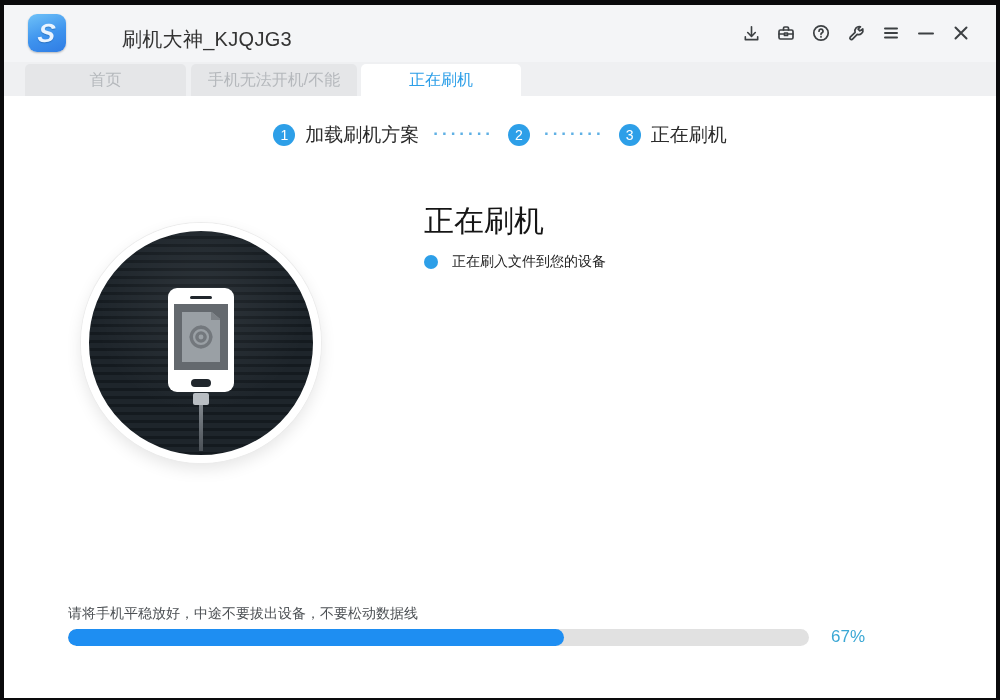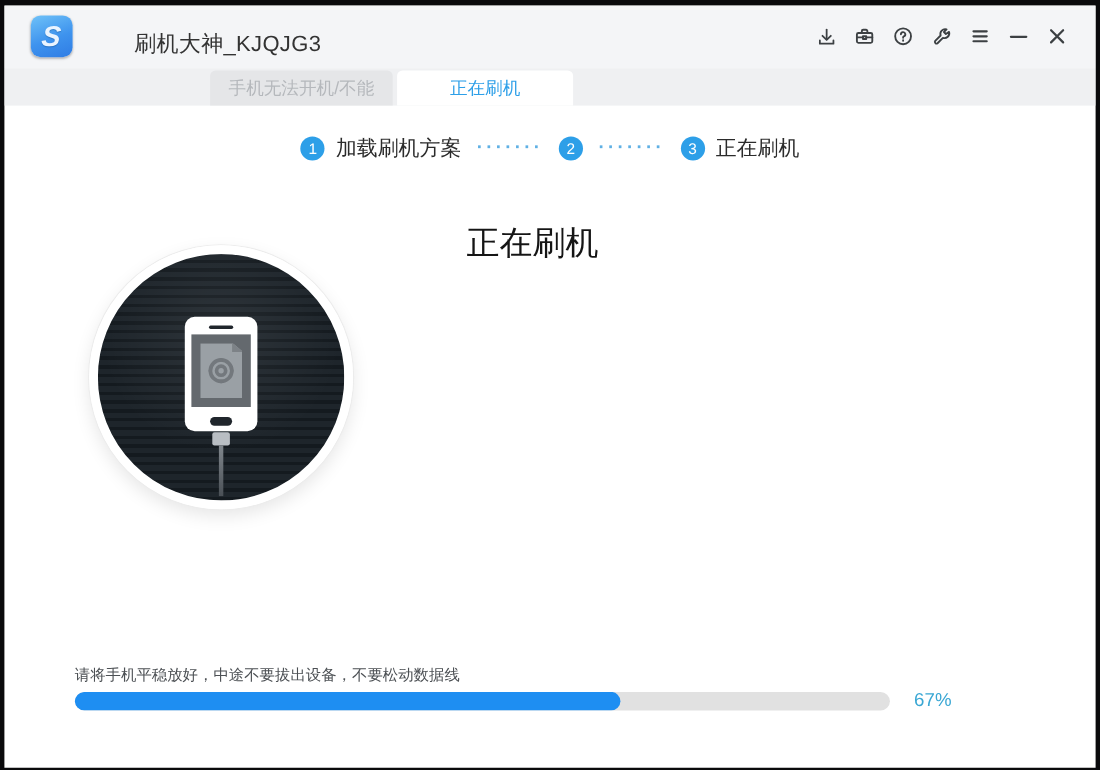--- a/index.html
+++ b/index.html
@@ -137,20 +137,23 @@
       </div>
       <div class="tb-btn">
         <svg width="20" height="20" viewBox="0 0 20 20" style="stroke-width:2">
             <path d="M4.5 4.5l11 11M15.5 4.5l-11 11"></path>
           </svg>
       </div>
     </div>
   </div>
 
   <div class="tabbar">
+    <div class="tab tab-1">
+      <span>首页</span>
+    </div>
     <div class="tab tab-2">
       <span class="trunc">手机无法开机/不能</span>
     </div>
     <div class="tab tab-3">
       <span>正在刷机</span>
     </div>
   </div>
 
   <div class="stepper">
     <div class="step">
@@ -185,20 +188,24 @@
           </svg>
         </div>
       </div>
       <div class="home-btn"></div>
     </div>
     <div class="plug"></div>
     <div class="cable"></div>
   </div>
 
   <h1 class="page-title">正在刷机</h1>
+  <div class="status-row">
+    <span class="bullet"></span>
+    <span class="status-text">正在刷入文件到您的设备</span>
+  </div>
 
   <div class="instruction">请将手机平稳放好，中途不要拔出设备，不要松动数据线</div>
   <div class="progress">
     <div class="progress-fill" style="width: 67%;"></div>
   </div>
   <div class="percent">67%</div>
 
 </div>
 
 </body></html>

